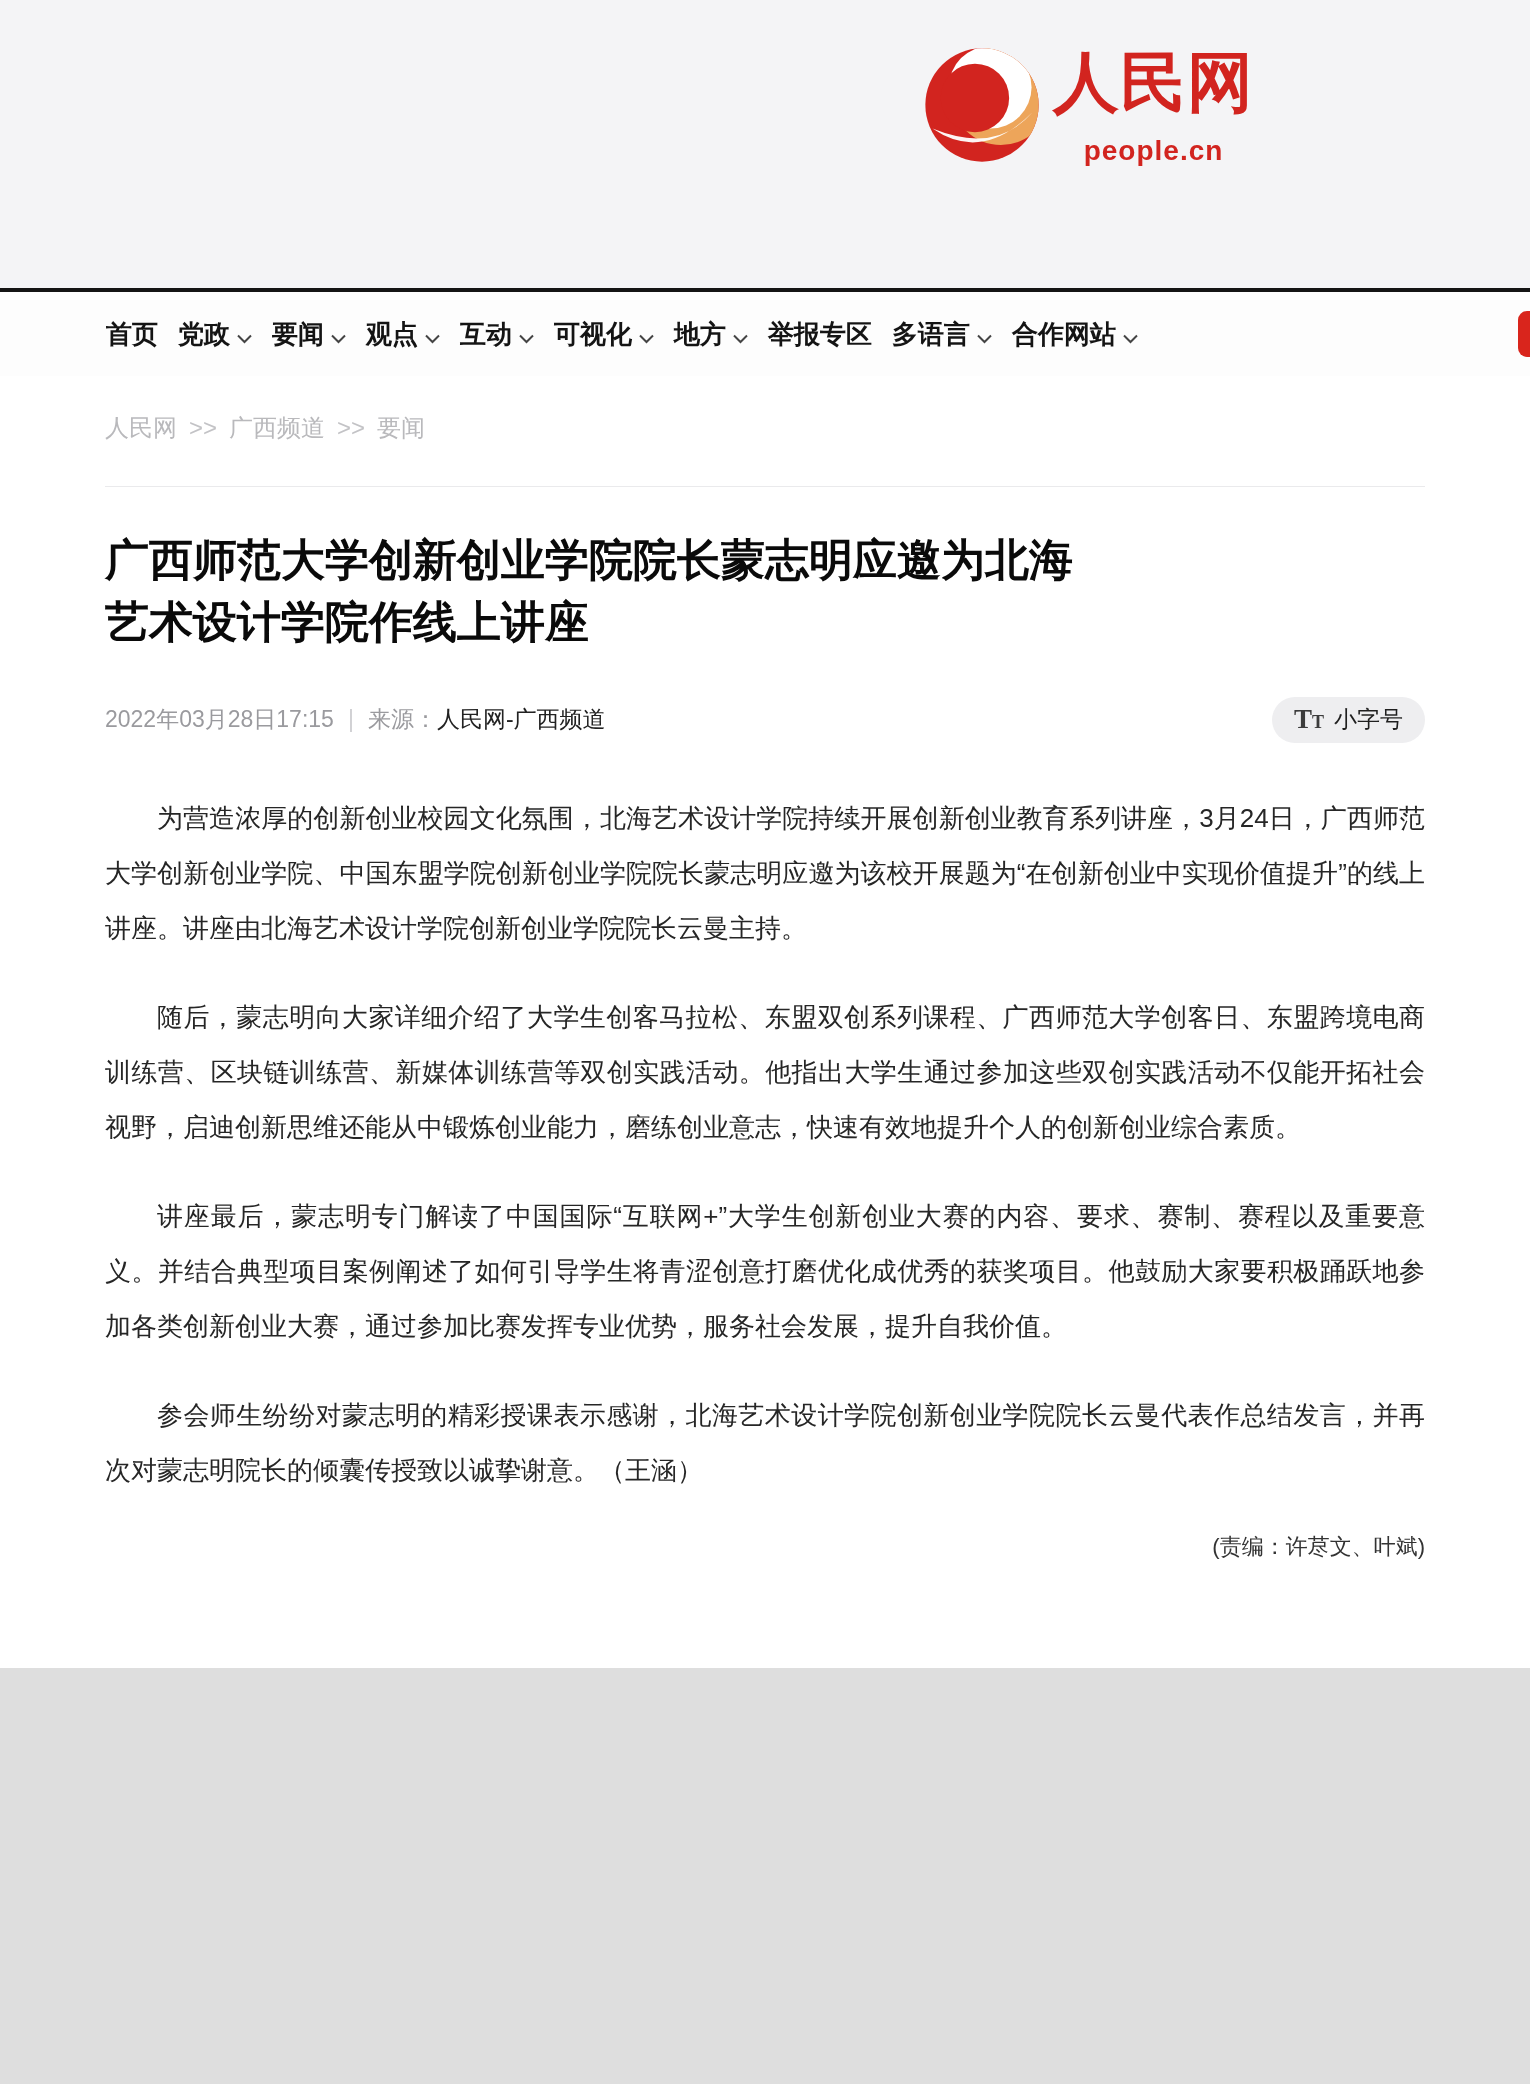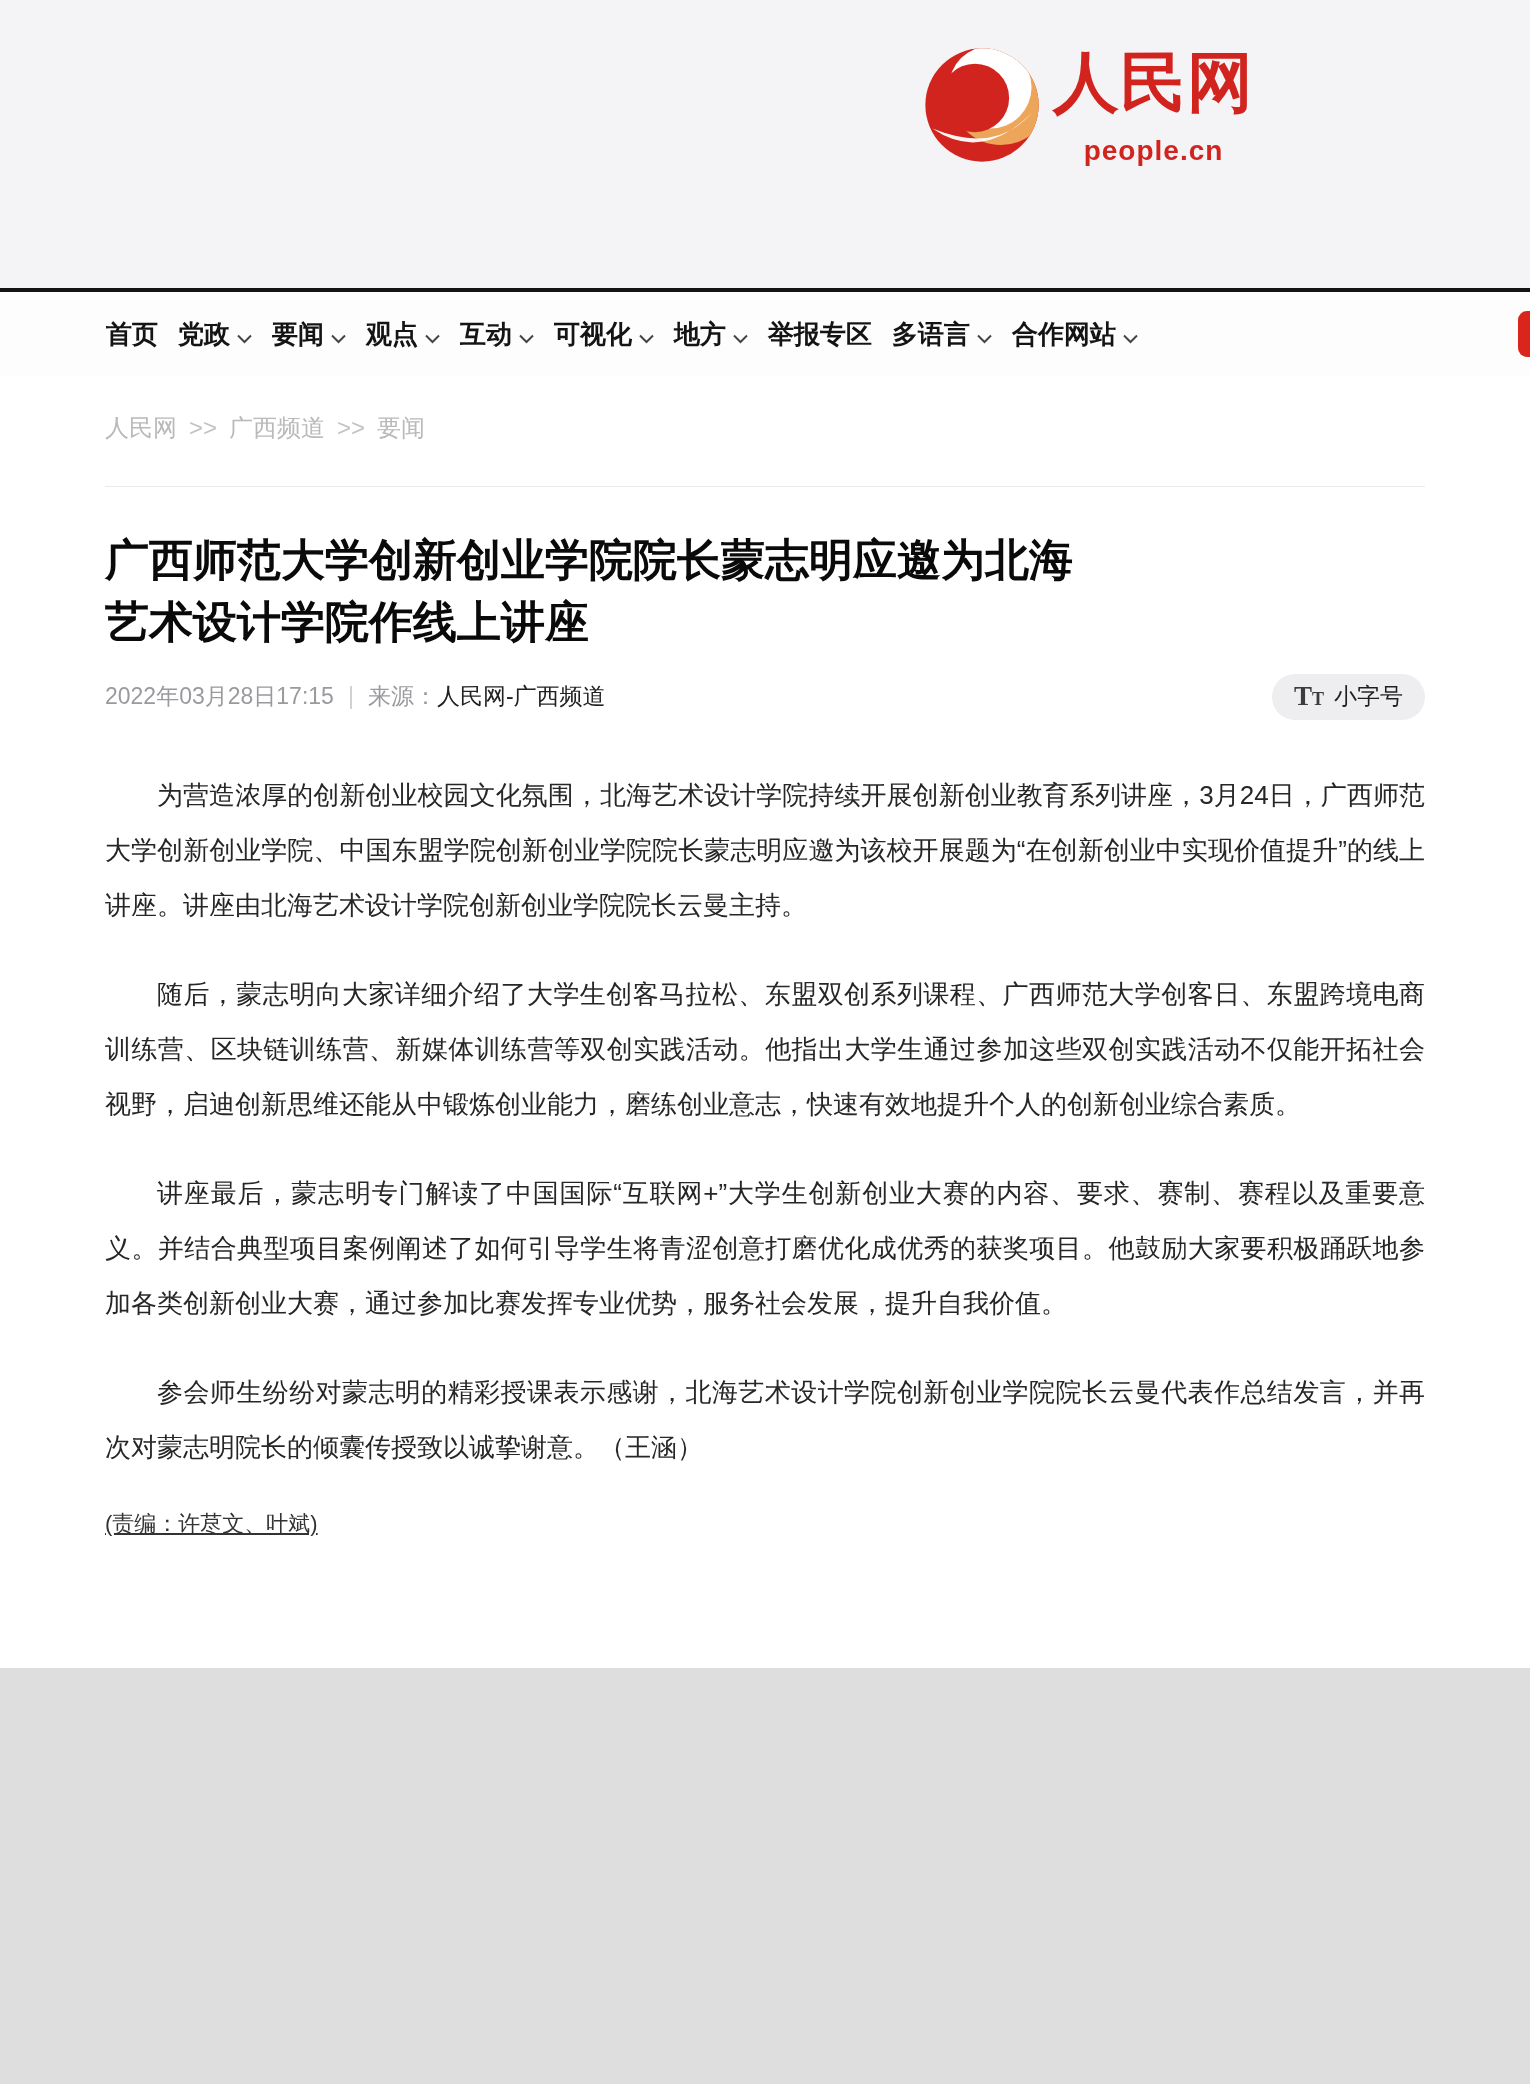--- a/index.html
+++ b/index.html
@@ -23,32 +23,32 @@
 
   
   .main { padding:0 105px; }
   .breadcrumb { margin-top:36px; font-size:24px; color:#b9b9bc; display:flex; gap:12px; align-items:center; }
   .breadcrumb a { color:#b9b9bc; text-decoration:none; cursor:pointer; }
   .crumb-sep { color:#c3c3c6; }
   .rule { border:none; border-top:1px solid #eaeaec; margin-top:42px; }
 
   .article-title { margin-top:42px; max-width:1000px; font-size:44px; line-height:1.42; font-weight:700; color:#0a0a0a; }
 
-  .meta { margin-top:20px; display:flex; align-items:center; font-size:23px; color:#9a9a9e; }
+  .meta { margin-top:43px; display:flex; align-items:center; font-size:23px; color:#9a9a9e; }
   .meta-sep { margin:0 14px; color:#cfcfd2; font-weight:300; }
   .source-link { color:#222222; text-decoration:none; cursor:pointer; }
   .font-size-btn { margin-left:auto; display:flex; align-items:center; gap:10px; height:46px; padding:0 22px; background:#eeeef0; border:none; border-radius:24px; font-size:23px; color:#1f1f1f; cursor:pointer; font-family:"Liberation Sans",sans-serif; }
   .tt { font-family:"Liberation Serif", serif; font-weight:700; color:#3c3c3c; display:inline-flex; align-items:baseline; }
   .tt-big { font-size:27px; }
   .tt-small { font-size:18px; }
 
   .article-body { margin-top:48px; font-size:26px; line-height:55px; color:#262626; }
   .article-body p { text-indent:2em; text-align:justify; margin-bottom:34px; }
 
-  .editors { font-size:22px; color:#333333; margin-top:0;text-decoration:underline; }
+  .editors { text-align:right; font-size:22px; color:#333333; margin-top:0; }
 </style>
 </head>
 <body>
 
 <div class="page">
 
   <header class="site-header">
     <div class="logo">
       <svg class="logo-icon" viewBox="0 0 100 100">
         <defs>

